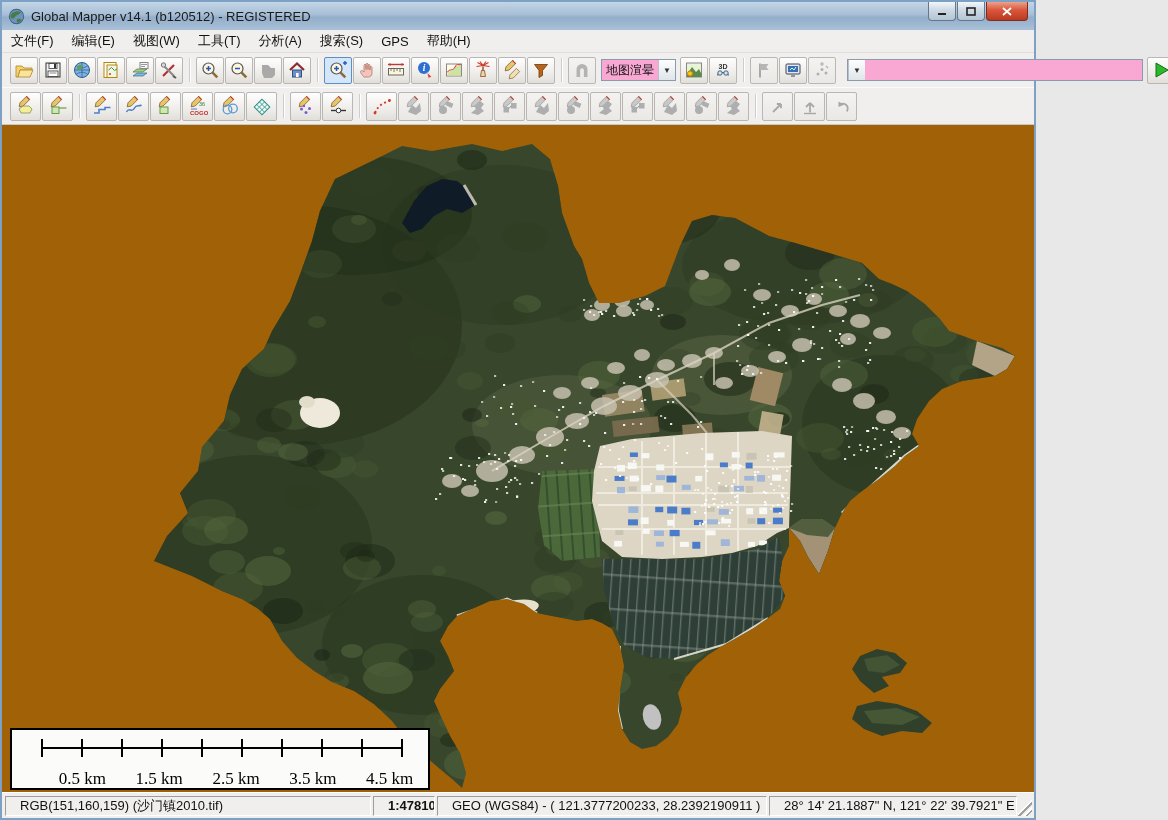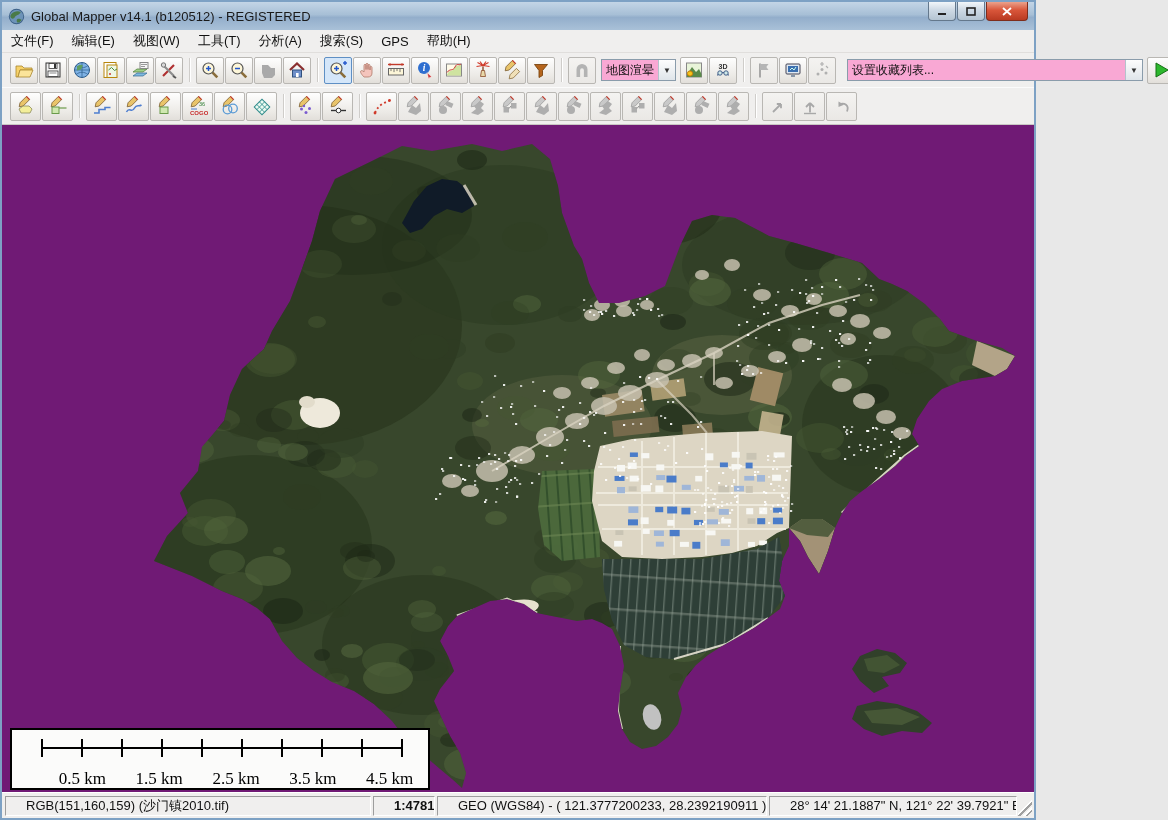--- a/index.html
+++ b/index.html
@@ -35,32 +35,32 @@
   .tbtn.active { background:#d4e6f9; border:1px solid #5e8fc4; }
   .tbtn.disabled { cursor:default; background:linear-gradient(#f4f3f1,#eae8e5); }
   .combo { height:22px; background:#f9a8d4; border:1px solid #8a9cab; display:flex; align-items:center; margin:0 4px; }
   .combo .combo-text { flex:1; font-size:12px; padding:0 4px; white-space:nowrap; overflow:hidden; color:#111; }
   .combo .combo-arrow { width:17px; height:100%; border-left:1px solid #b5c2cc; background:linear-gradient(#fdfdfd,#dfe5ea); display:flex; align-items:center; justify-content:center; font-size:8px; color:#333; }
   .combo.shader { width:120px; }
   .combo.favorites { width:296px; margin-left:10px; }
   .push-right { margin-left:auto; margin-right:6px; display:flex; align-items:center; }
 
   
-  .map-area { position:relative; flex:1; background:#701a75; overflow:hidden; cursor:crosshair; }
+  .map-area { position:relative; flex:1; background:#a16207; overflow:hidden; cursor:crosshair; }
   .map-area svg.mapsvg { position:absolute; left:0; top:0; }
   .watermark { position:absolute; right:14px; bottom:2px; font-size:30px; font-weight:bold; color:#ffffff; letter-spacing:2px; white-space:nowrap;
     text-shadow:1px 1px 0 #8f8f8f,-1px -1px 0 #8f8f8f,1px -1px 0 #8f8f8f,-1px 1px 0 #8f8f8f,2px 2px 3px rgba(60,60,60,.4); }
   .scalebar { position:absolute; left:8px; bottom:2px; width:420px; height:62px; background:#fbfbfa; border:2px solid #000; }
   .scalebar .labels { display:flex; padding-left:32px; margin-top:1px; }
   .scalebar .labels span { width:80px; text-align:center; font-family:"Liberation Serif", serif; font-size:17px; color:#000; }
 
   
   .statusbar { height:26px; flex:0 0 26px; background:#f0efee; border-top:1px solid #fff; display:flex; align-items:center; padding:0 2px; }
   .spanel { height:20px; border:1px solid; border-color:#9d9d9d #ffffff #ffffff #9d9d9d; background:#f0efee;
-    font-size:13px; color:#111; display:flex; align-items:center; padding:0 20px; margin:0 1px; white-space:nowrap; overflow:hidden; }
+    font-size:13px; color:#111; display:flex; align-items:center; padding:0 14px; margin:0 1px; white-space:nowrap; overflow:hidden; }
   .spanel.pixel { flex:1; }
   .spanel.scale { width:62px; flex:0 0 62px;font-weight:bold; }
   .spanel.proj { width:330px; flex:0 0 330px; }
   .spanel.coords { width:248px; flex:0 0 248px; }
   .grip { width:14px; height:20px; background:
     linear-gradient(135deg, transparent 50%, #fff 50%, #fff 58%, #a0a0a0 58%, #a0a0a0 66%, transparent 66%,
     transparent 72%, #fff 72%, #fff 80%, #a0a0a0 80%, #a0a0a0 88%, transparent 88%); }
 </style>
 </head>
 <body>
@@ -301,21 +301,20 @@
               <circle cx="6" cy="14" r="1.5"></circle>
               <circle cx="10" cy="9.5" r="1.5"></circle>
               <circle cx="14" cy="13" r="1.5"></circle>
             </g>
             <path d="M10 2v4M8 4h4M14 6l2 2" stroke="#b0b0b0" stroke-width="1.2"></path>
           </svg>
         </div>
       </span>
     <div class="push-right">
       <div class="combo favorites">
-        <span class="combo-text">设置收藏列表...</span>
         <span class="combo-arrow">▼</span>
       </div>
       <div class="tbtn">
         <svg viewBox="0 0 20 20" width="20" height="20">
             <path d="M5 3l12 7-12 7z" fill="#2db82d" stroke="#157015"></path>
           </svg>
       </div>
     </div>
   </div>
 

